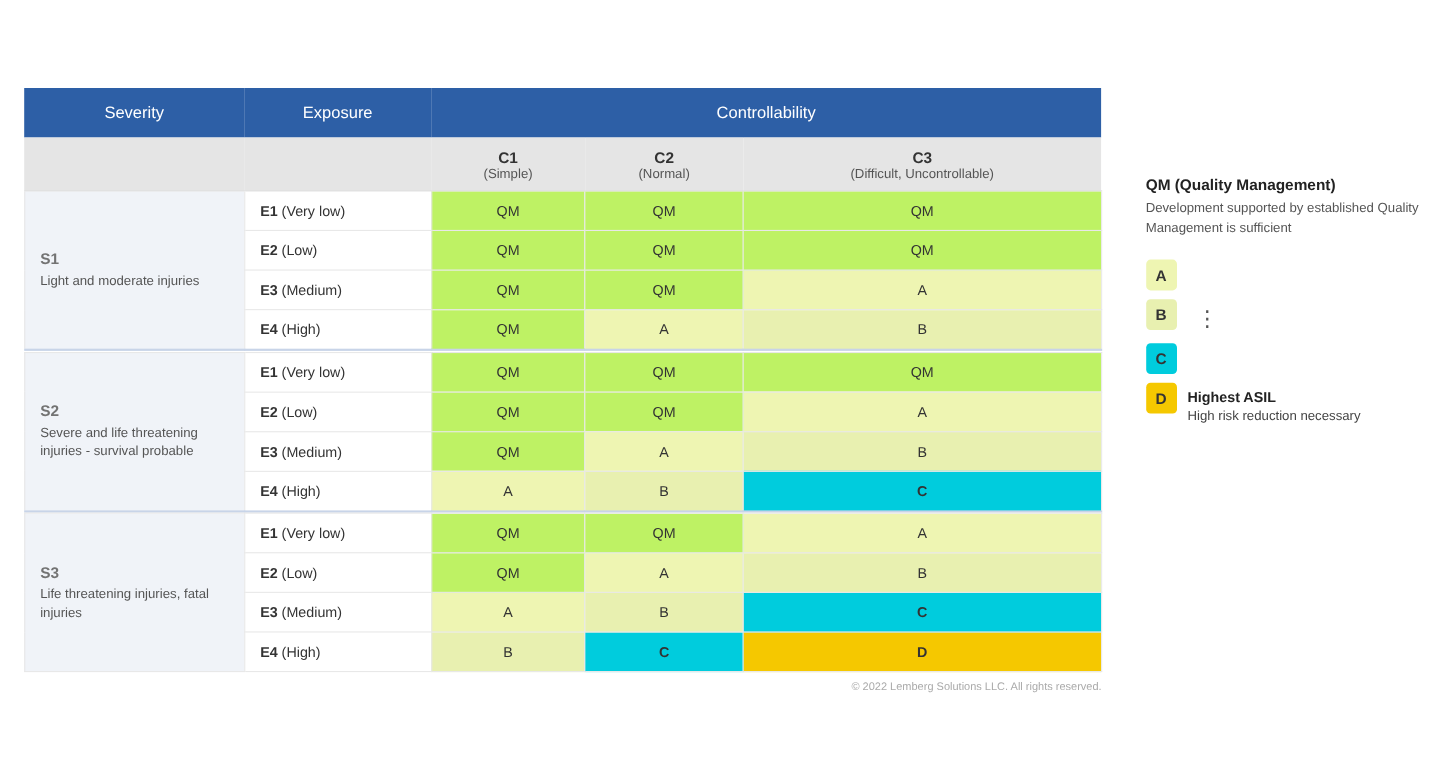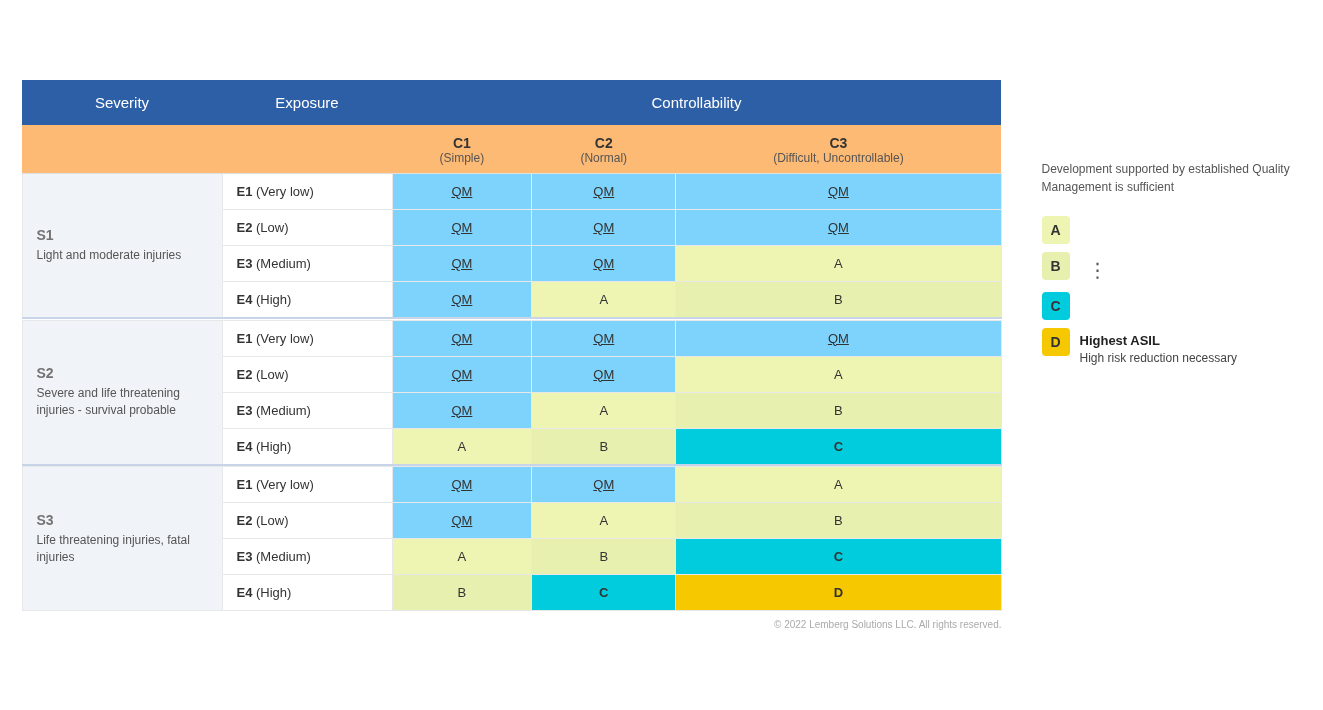--- a/index.html
+++ b/index.html
@@ -35,21 +35,21 @@
     }
     .header-row th.severity-header {
       text-align: center;
       width: 200px;
     }
     .header-row th.exposure-header {
       text-align: center;
       width: 170px;
     }
     .subheader-row th {
-      background: #fdba74;
+      background: #e5e5e5;
       color: #333;
       font-size: 13px;
       padding: 10px 10px 8px;
       text-align: center;
       border-bottom: 1px solid #e0e0e0;
     }
     .subheader-row th .col-label {
       font-weight: bold;
       font-size: 14px;
     }
@@ -89,23 +89,22 @@
       padding: 10px 14px !important;
       font-size: 13px;
       color: #333;
       border-right: 1px solid #e0e0e0;
     }
     .exposure-cell .e-bold {
       font-weight: bold;
     }
     
     .cell-green {
-      background: #7dd3fc;
-      color: #333;
-      text-decoration: underline;
+      background: #bef264;
+      color: #333;
     }
     .cell-light-yellow {
       background: #eef5b2;
       color: #333;
     }
     .cell-yellow-b {
       background: #e8f0b0;
       color: #333;
     }
     .cell-cyan {
@@ -310,20 +309,21 @@
             <td class="data-cell cell-yellow-b">B</td>
             <td class="data-cell cell-cyan">C</td>
             <td class="data-cell cell-gold">D</td>
           </tr>
         </tbody>
     </table>
     <div class="copyright">© 2022 Lemberg Solutions LLC. All rights reserved.</div>
   </div>
 
   <div class="legend">
+    <div class="legend-qm-title">QM (Quality Management)</div>
     <div class="legend-qm-desc">Development supported by established Quality Management is sufficient</div>
 
     <div class="legend-items">
       <div class="legend-item">
         <div class="legend-badge a">A</div>
       </div>
       <div class="legend-item">
         <div class="legend-badge b">B</div>
         <div class="legend-item-text">
           <div class="legend-dots">⋮</div>

